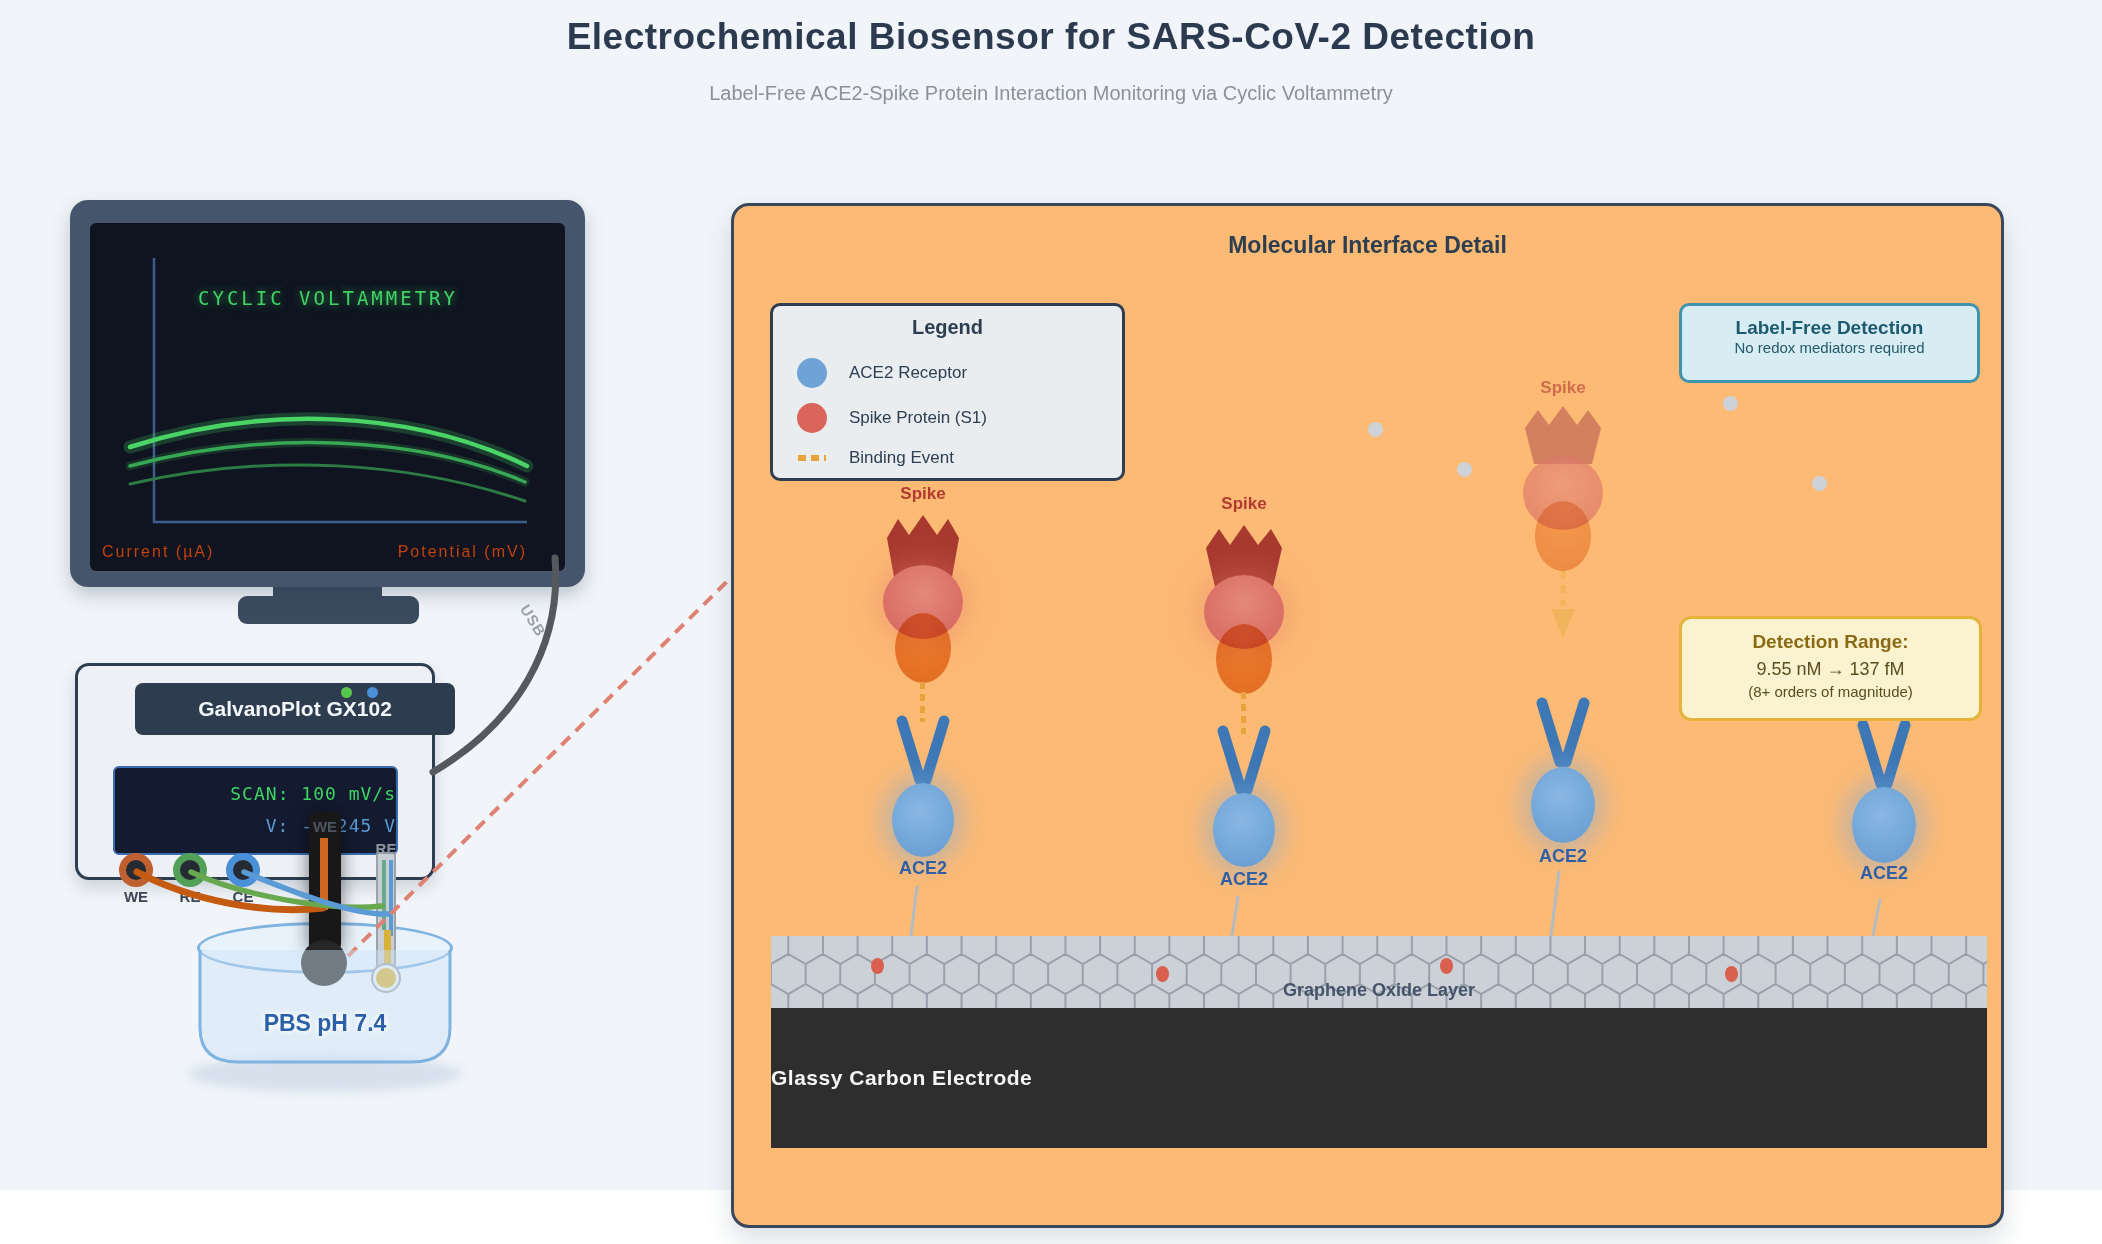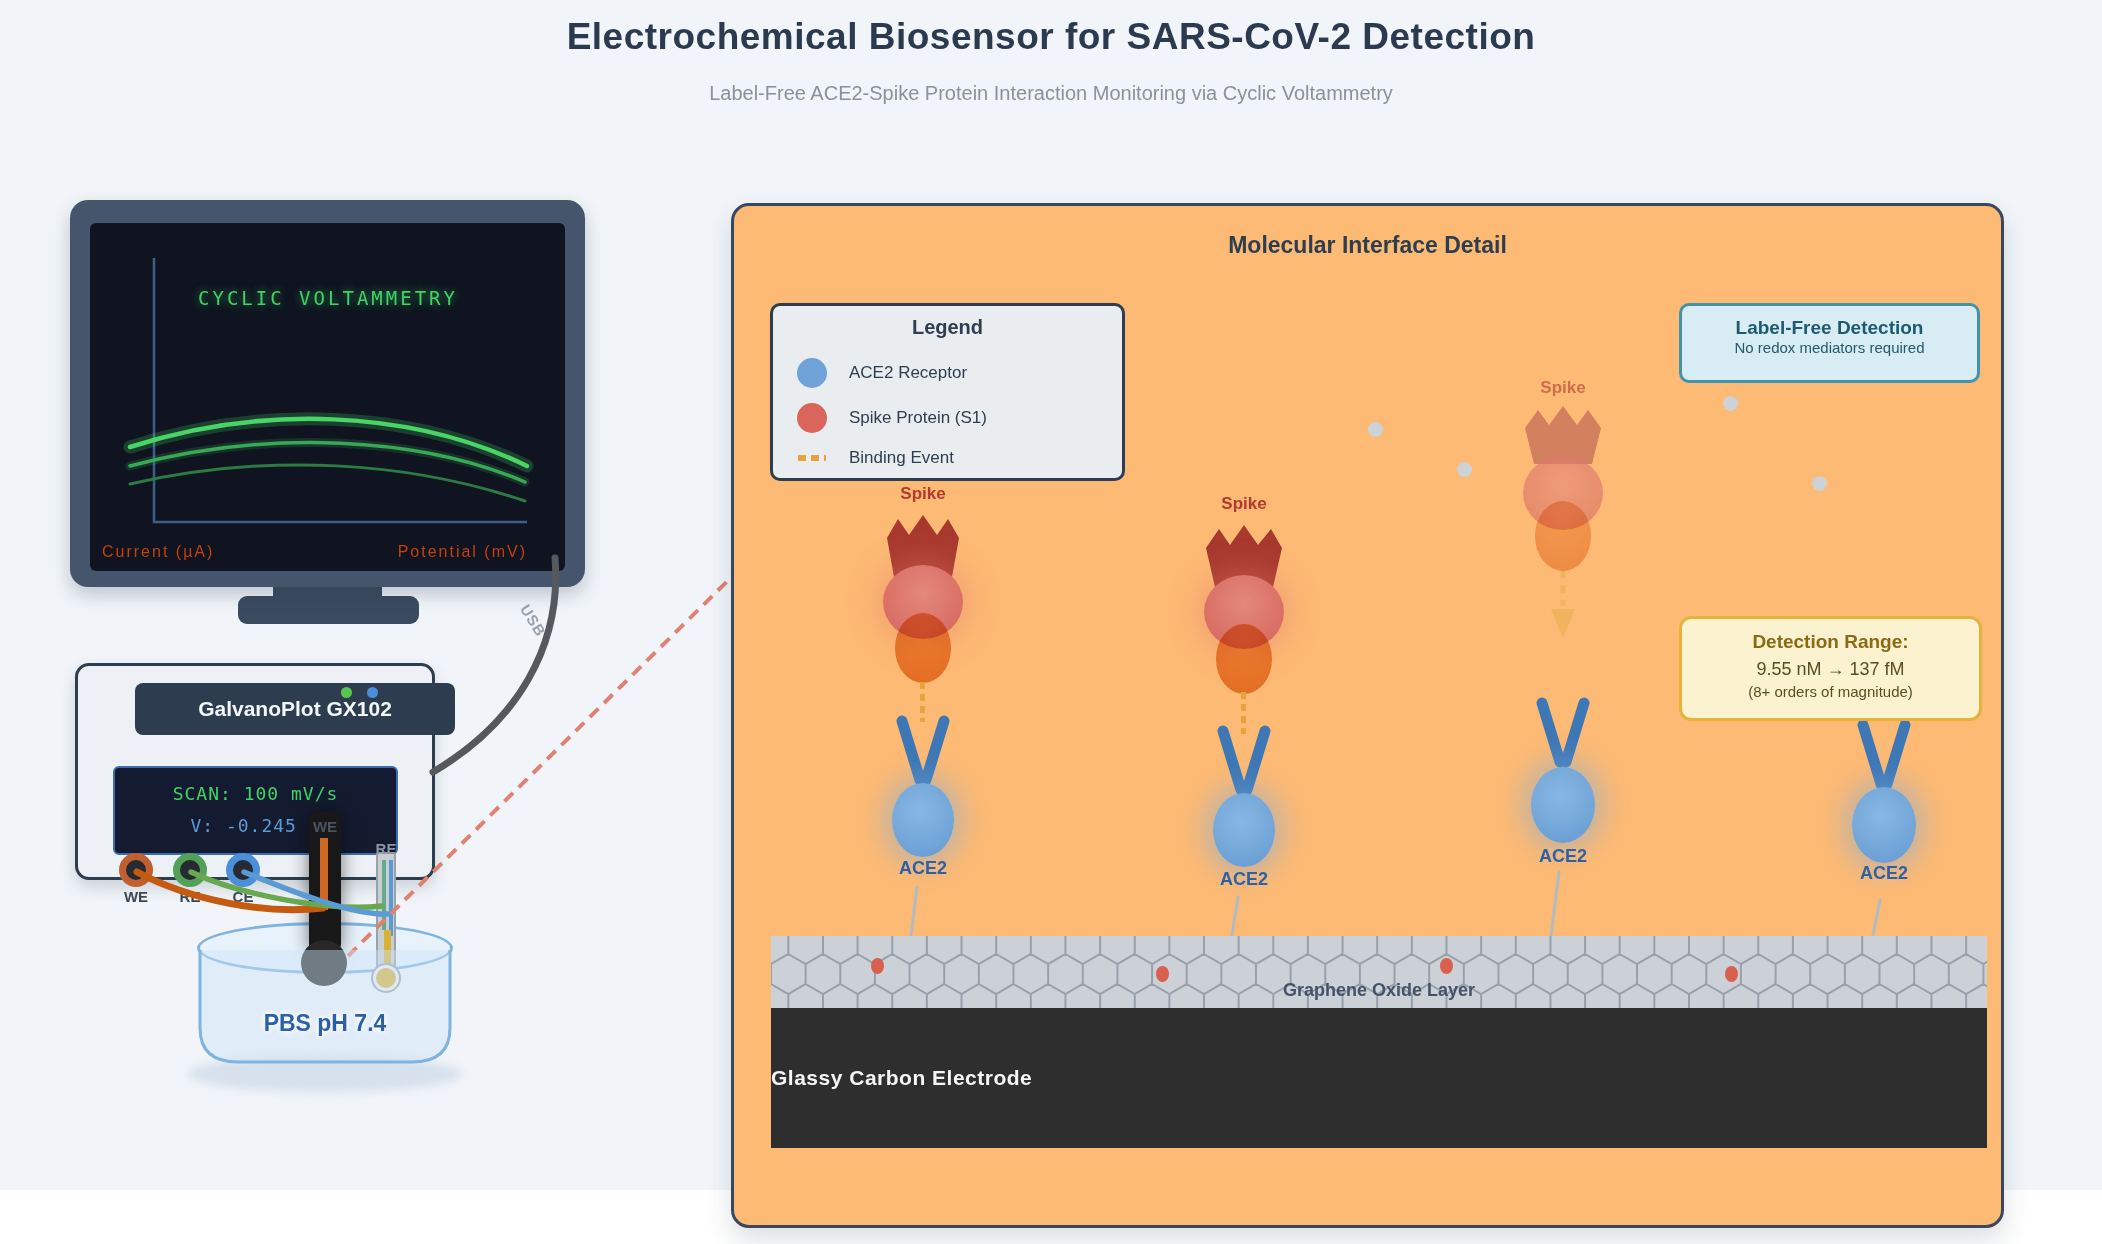--- a/index.html
+++ b/index.html
@@ -22,21 +22,21 @@
   .screen-title { left:88px; top:64px; width:300px; font-family:"DejaVu Sans Mono",monospace; font-size:19px; color:#3fd463; letter-spacing:3px; text-shadow:0 0 8px rgba(63,212,99,.7); }
   .axis-label { position:absolute; bottom:10px; font-family:Liberation Sans, sans-serif; font-size:16px; color:#c2410c; letter-spacing:2px; }
   .axis-label.left { left:12px; } .axis-label.right { right:38px; }
 
   
   .device { left:75px; top:663px; width:360px; height:217px; background:#edf1f5; border:3px solid #2c3e50; border-radius:14px; box-shadow:0 8px 16px rgba(40,55,75,.18); }
   .device-header { left:15px; top:17px; width:320px; height:52px; background:#2e3c50; border-radius:8px; color:#f4f7fa; font-size:21px; font-weight:bold; line-height:52px;margin-left:42px; }
   .led { position:absolute; top:4px; width:11px; height:11px; border-radius:50%; }
   .led.green { left:248px; background:#57c84d; } .led.blue { left:274px; background:#4a90d9; }
   .device-display { left:35px; top:100px; width:285px; height:89px; background:#141b30; border:2px solid #3a6db0; border-radius:6px; }
-  .disp-line { position:absolute; left:0; width:100%; text-align:center; font-family:"DejaVu Sans Mono",monospace; font-size:18px; letter-spacing:1px; }
+  .disp-line { position:absolute; left:0; width:100%; text-align:right; font-family:"DejaVu Sans Mono",monospace; font-size:18px; letter-spacing:1px; }
   .disp-line.l1 { top:15px; color:#3fd463; } .disp-line.l2 { top:47px; color:#5b9bd5; }
   .terminal { width:34px; height:34px; border-radius:50%; background:#262b33; }
   .terminal.we { left:119px; top:853px; border:7px solid #c06030; }
   .terminal.re { left:173px; top:853px; border:7px solid #53a158; }
   .terminal.ce { left:226px; top:853px; border:7px solid #4a90d9; }
   .terminal-label { top:888px; width:40px; font-size:15px; font-weight:bold; color:#3d4654; }
   .probe-label { font-size:15px; font-weight:bold; color:#8c95a2; }
 
   
   .we-rod { left:309px; top:812px; width:32px; height:140px; background:#181818; border-radius:8px; box-shadow:0 0 18px rgba(10,10,10,.55); z-index:4; }

